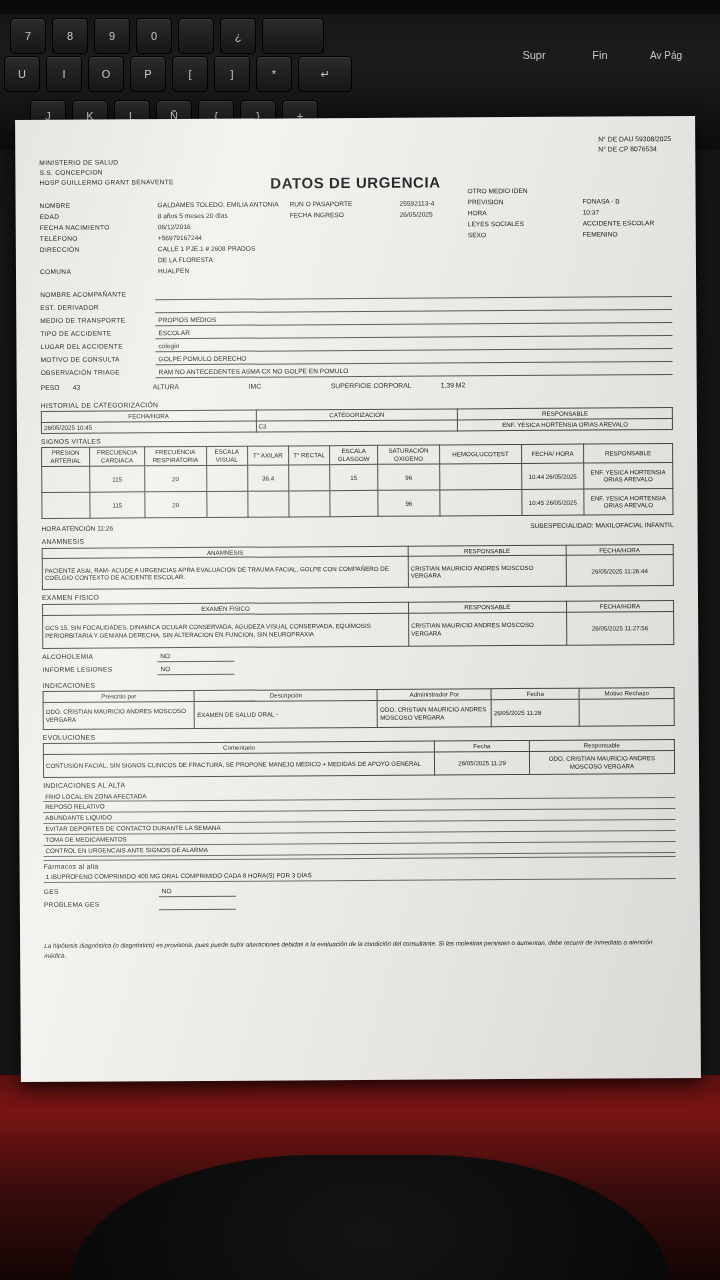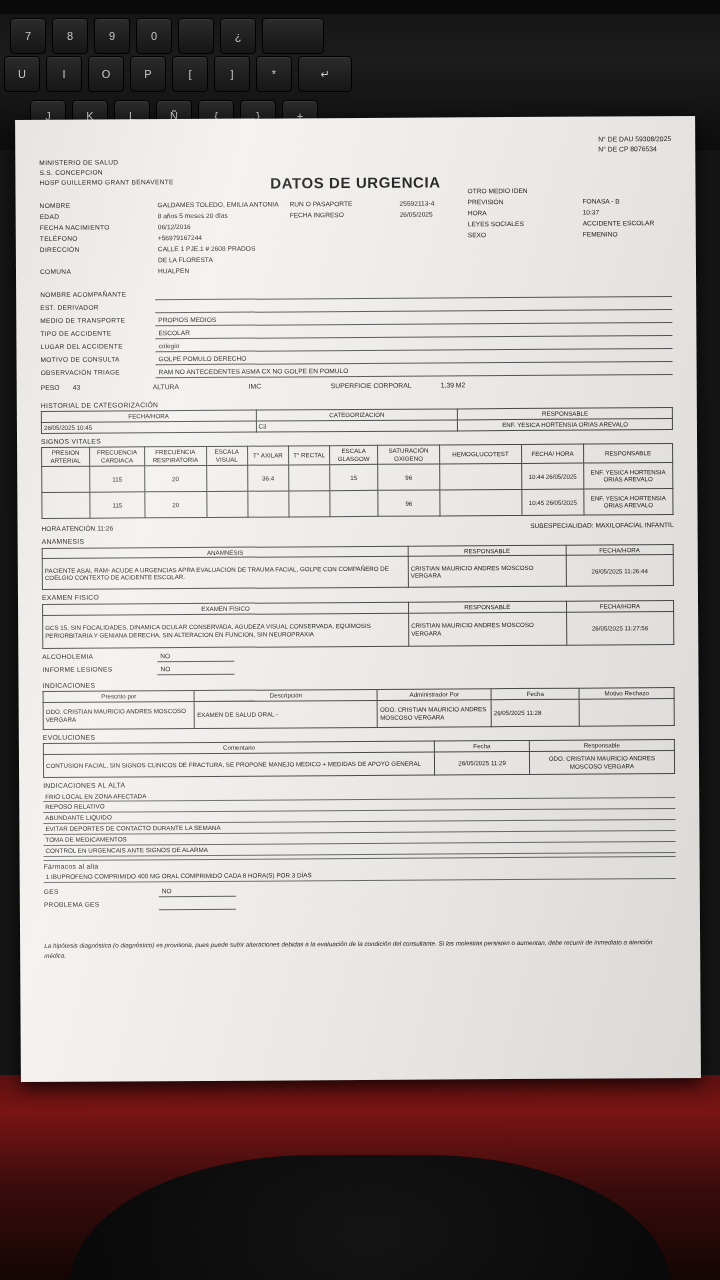--- a/index.html
+++ b/index.html
@@ -104,20 +104,25 @@
   </div>
   <div class="row" style="left:30px;top:100px;">
     <div class="key" style="width:34px;height:30px;">J</div>
     <div class="key" style="width:34px;height:30px;">K</div>
     <div class="key" style="width:34px;height:30px;">L</div>
     <div class="key" style="width:34px;height:30px;">Ñ</div>
     <div class="key" style="width:34px;height:30px;">{</div>
     <div class="key" style="width:34px;height:30px;">}</div>
     <div class="key" style="width:34px;height:30px;">+</div>
   </div>
+  <div class="row" style="left:512px;top:40px;gap:22px;">
+    <div class="key" style="width:44px;height:30px;background:none;border:none;box-shadow:none;">Supr</div>
+    <div class="key" style="width:44px;height:30px;background:none;border:none;box-shadow:none;">Fin</div>
+    <div class="key" style="width:44px;height:30px;background:none;border:none;box-shadow:none;font-size:10px;line-height:1.1;text-align:center;">Av Pág</div>
+  </div>
 </div>
 
 <div class="desk"></div>
 <div class="mousepad"></div>
 
 <div class="paper">
   <div class="sheet">
 
     <div class="dau">
       <div>N° DE DAU 59308/2025</div>

